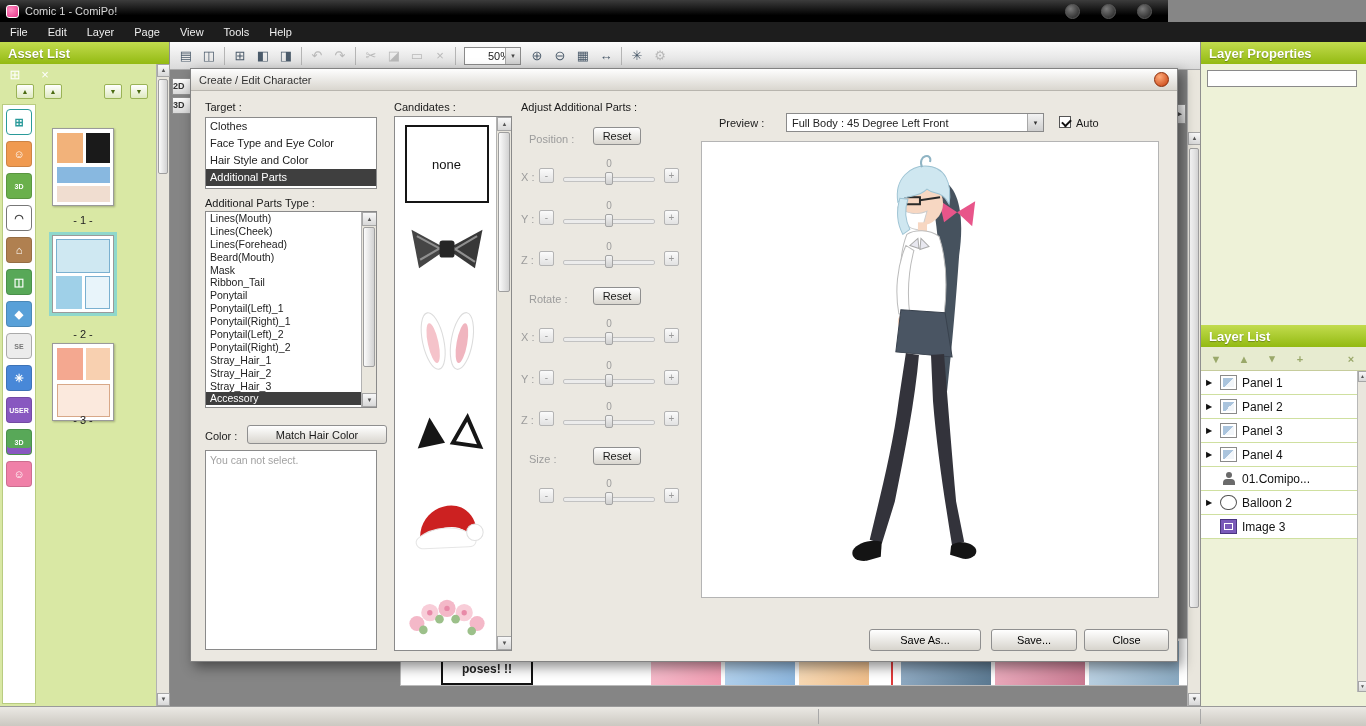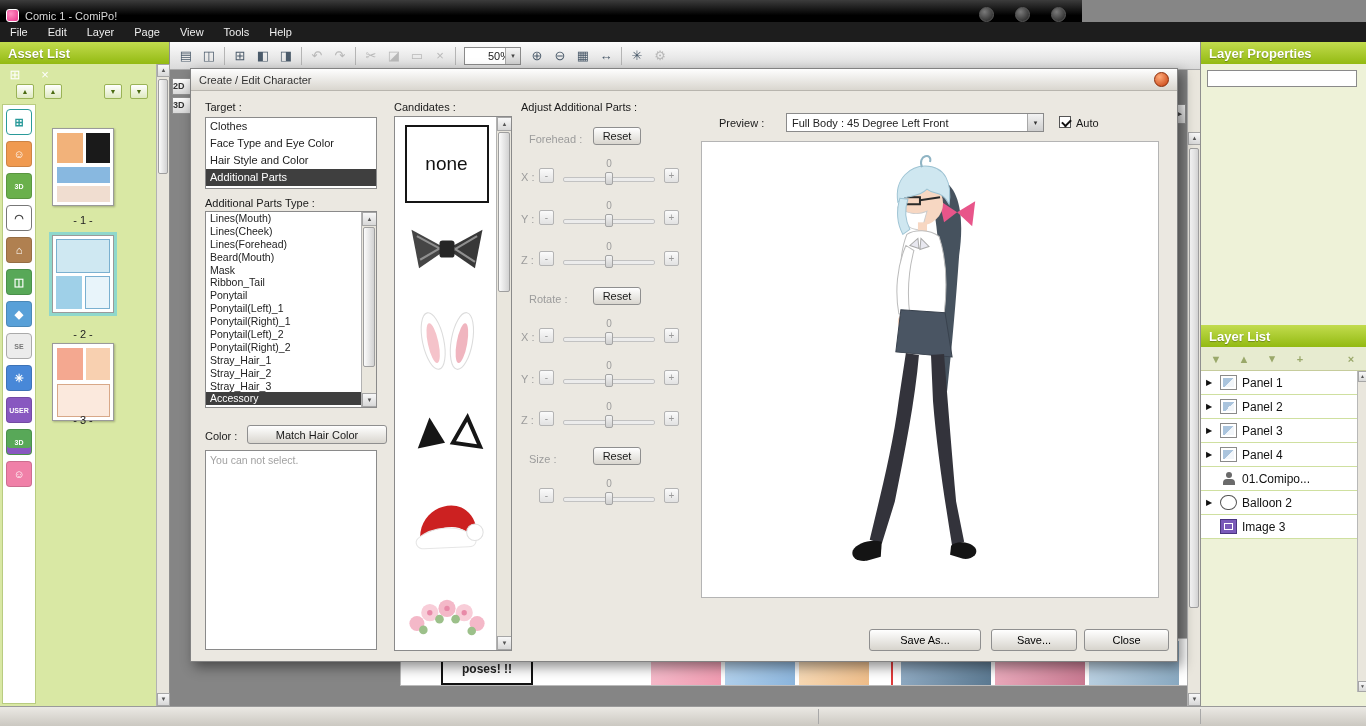--- a/index.html
+++ b/index.html
@@ -1,20 +1,20 @@
 <!DOCTYPE html>
 <html><head>
 <meta charset="utf-8">
 <style>
   *{box-sizing:border-box;margin:0;padding:0}
   html,body{width:1366px;height:726px;overflow:hidden}
   body{position:relative;font-family:"Liberation Sans",sans-serif;font-size:11px;color:#222;background:#868686}
 
   
-  .titlebar{position:absolute;left:0;top:0;width:1082px;height:22px;background:linear-gradient(#3c3c3c,#000 70%);display:flex;align-items:flex-end;z-index:60}
+  .titlebar{position:absolute;left:0;top:0;width:1168px;height:22px;background:linear-gradient(#3c3c3c,#000 70%);display:flex;align-items:center;z-index:60}
   .app-logo{width:13px;height:13px;border-radius:3px;background:radial-gradient(circle at 35% 35%,#ff8fc2,#e8348a);border:1px solid #fff;margin:0 6px}
   .title-text{color:#d8d8d8;font-size:11px}
   .win-controls{margin-left:auto;display:flex;gap:21px;margin-right:16px}
   .win-btn{width:15px;height:15px;border-radius:50%;background:radial-gradient(circle at 35% 30%,#7a7a7a,#1c1c1c);border:1px solid #5a5a5a}
 
   
   .menubar{position:absolute;left:0;top:22px;width:1366px;height:20px;background:#1d1d1d;display:flex;align-items:center;z-index:60}
   .menu-item{color:#eee;padding:0 10px;height:100%;display:flex;align-items:center}
 
   
@@ -96,21 +96,21 @@
   .li.sel{background:#3f3f3f;color:#fff}
   .parts-items .li{height:12.9px;line-height:13px;font-size:10.5px}
   .inner-scroll{position:absolute;right:0;top:0;bottom:0;width:15px;background:#e9e6dd;border-left:1px solid #b2b2b2}
   .inner-scroll .scroll-btn{width:15px;height:14px;font-size:6px;line-height:12px}
   .note-text{padding:3px 4px;color:#a2a2a2;font-size:10.5px}
   .push-btn{position:absolute;background:linear-gradient(#ffffff,#d9d6cf);border:1px solid #8f8f8f;border-radius:3px;font-size:11px;color:#1a1a1a;display:flex;align-items:center;justify-content:center}
   .push-btn.reset{width:48px;height:18px}
 
   .cand-list{left:203px;top:47px;width:118px;height:535px}
   .cand-items{position:absolute;left:0;top:0;width:103px}
-  .cand-none{margin:8px auto 0;width:84px;height:78px;border:2px solid #151515;display:flex;align-items:center;justify-content:center;font-size:19px;color:#111;background:#fff}
+  .cand-none{margin:8px auto 0;width:84px;height:78px;border:2px solid #151515;display:flex;align-items:center;justify-content:center;font-size:13px;color:#111;background:#fff}
   .cand-item{width:103px;height:92px;display:flex;align-items:center;justify-content:center}
 
   .srow{position:absolute;left:330px;display:flex;align-items:flex-end;height:32px}
   .ax{width:18px;color:#9c9c9c;font-size:11px;margin-bottom:3px}
   .mbtn{width:15px;height:15px;border:1px solid #b4b4b4;background:linear-gradient(#fbfbfb,#e2e2e2);border-radius:2px;color:#9a9a9a;font-size:10px;line-height:1;margin-bottom:3px;text-align:center;padding:0}
   .trackcol{display:flex;flex-direction:column;align-items:center;width:100px;margin:0 5px}
   .sval{color:#9c9c9c;font-size:10px;height:13px}
   .track{position:relative;width:92px;height:15px}
   .track::before{content:"";position:absolute;left:0;right:0;top:6px;height:3px;background:#ececec;border:1px solid #c2c2c2;border-radius:2px}
   .sthumb{position:absolute;left:42px;top:1px;width:8px;height:13px;background:linear-gradient(#f4f4f4,#d0d0d0);border:1px solid #a4a4a4;border-radius:2px}
@@ -419,21 +419,21 @@
     </div>
     <div class="inner-scroll">
       <button class="scroll-btn" style="top:0">▲</button>
       <div class="scroll-thumb" style="top:15px;height:160px;width:12px"></div>
       <button class="scroll-btn" style="bottom:0">▼</button>
     </div>
   </div>
 
   <span class="lbl" style="left:330px;top:32px">Adjust Additional Parts :</span>
 
-  <span class="lbl gray" style="left:338px;top:64px">Forehead :</span>
+  <span class="lbl gray" style="left:338px;top:64px">Position :</span>
   <button class="push-btn reset" style="left:402px;top:58px">Reset</button>
 
   <div class="srow" style="top:85px">
     <span class="ax">X :</span>
     <button class="mbtn">-</button>
     <span class="trackcol">
         <span class="sval">0</span>
         <span class="track">
           <span class="sthumb"></span>
         </span>

